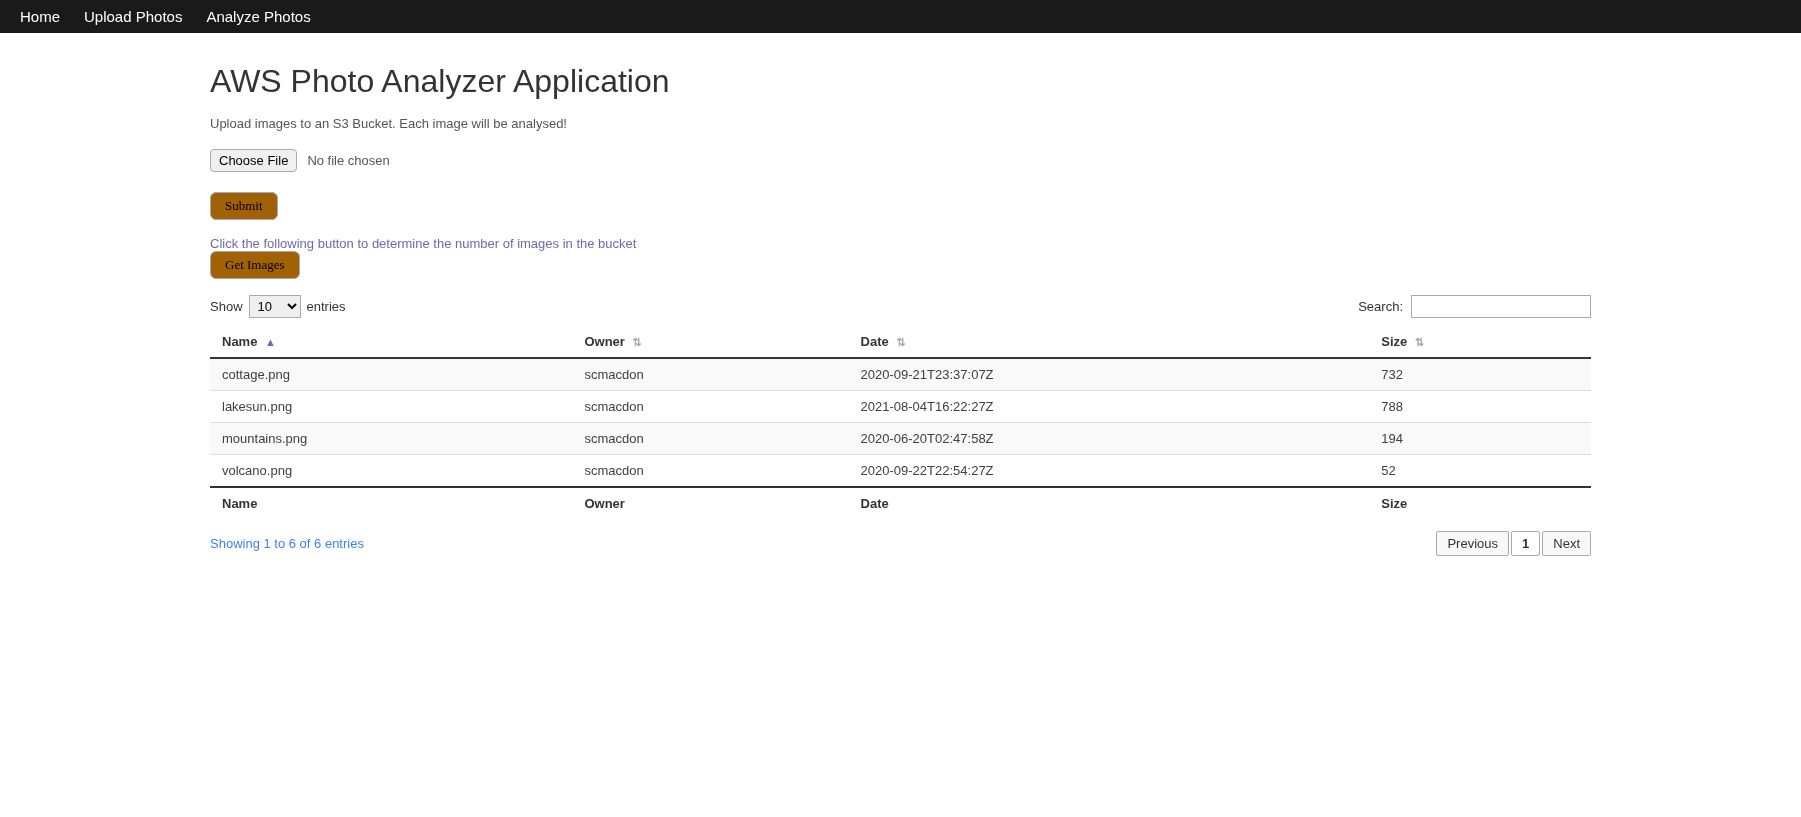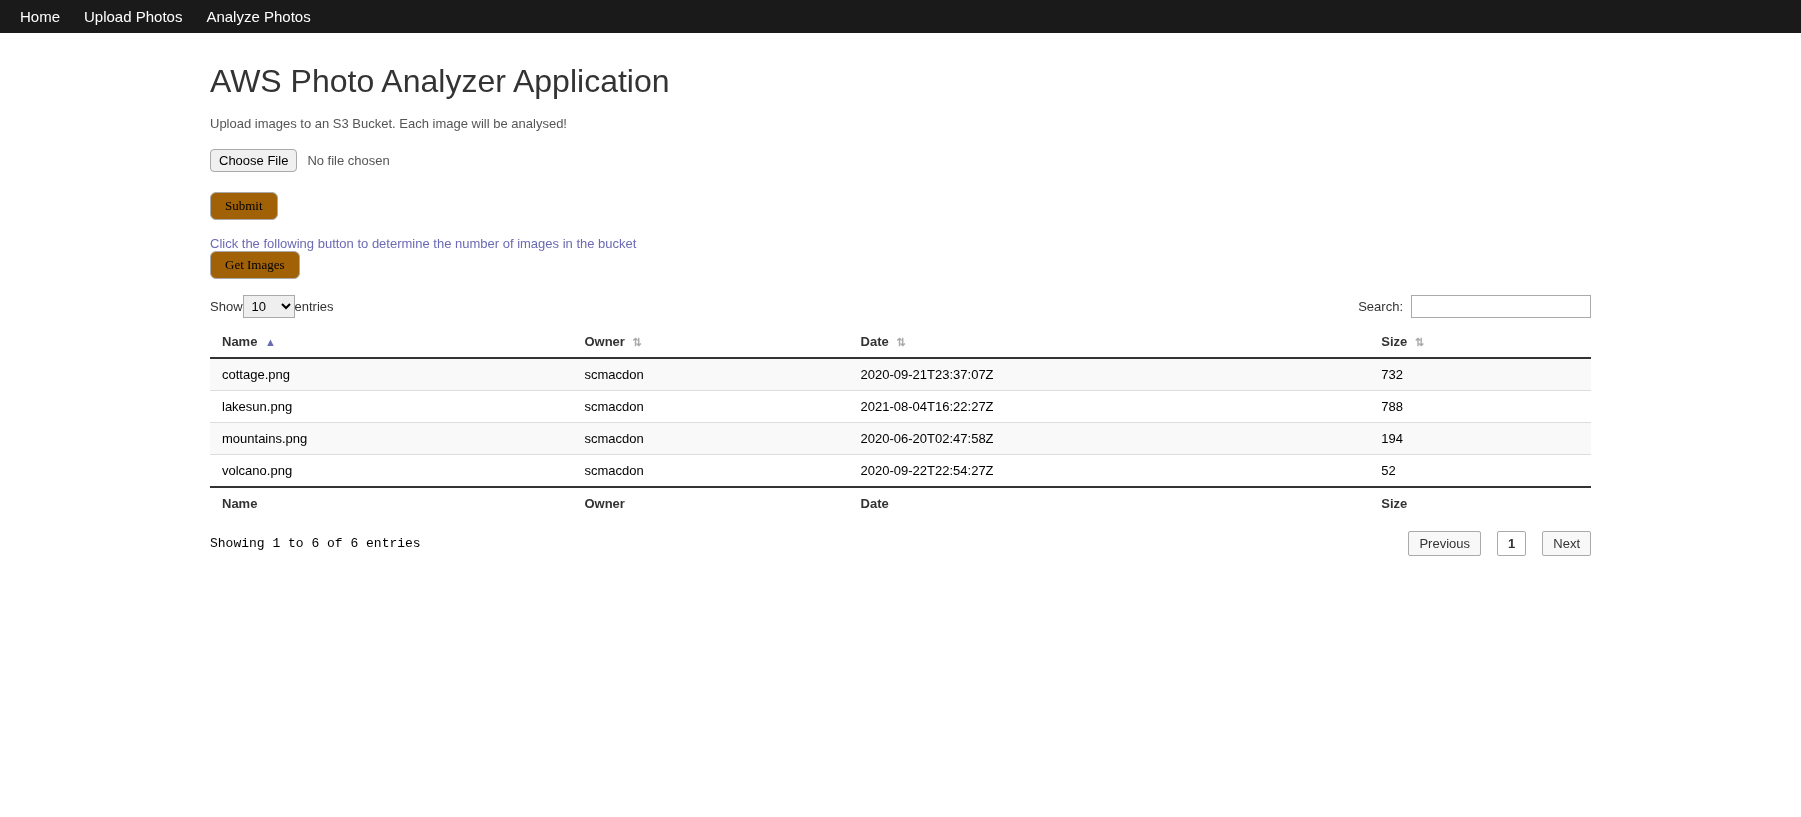--- a/index.html
+++ b/index.html
@@ -83,21 +83,21 @@
     
     .table-controls {
       display: flex;
       justify-content: space-between;
       align-items: center;
       margin-bottom: 8px;
     }
     .show-entries {
       display: flex;
       align-items: center;
-      gap: 0;
+      gap: 6px;
       font-size: 13px;
     }
     .show-entries select {
       padding: 2px 4px;
       font-size: 13px;
       border: 1px solid #aaa;
     }
     .search-box {
       display: flex;
       align-items: center;
@@ -132,21 +132,21 @@
       margin-left: 4px;
       color: #aaa;
       font-size: 11px;
     }
     .data-table th .sort-active {
       color: #6a6ab5;
     }
     .data-table td {
       padding: 8px 12px;
       border-bottom: 1px solid #ddd;
-      color: #000000;
+      color: #404040;
     }
     .data-table tbody tr:nth-child(odd) {
       background: #f9f9f9;
     }
     .data-table tbody tr:nth-child(even) {
       background: #fff;
     }
     .data-table tfoot tr {
       border-top: 2px solid #333;
     }
@@ -159,25 +159,25 @@
     }
 
     
     .pagination-row {
       display: flex;
       justify-content: space-between;
       align-items: center;
       margin-top: 12px;
       font-size: 13px;
     }
-    .pagination-info { color: #000000; font-family: Liberation Mono, monospace; }
+    .pagination-info { color: #3b82f6; }
     .pagination-buttons {
       display: flex;
       align-items: center;
-      gap: 16px;
+      gap: 2px;
     }
     .page-btn {
       padding: 4px 10px;
       background: #f8f8f8;
       border: 1px solid #aaa;
       cursor: pointer;
       font-size: 13px;
       border-radius: 2px;
       color: #333;
     }

